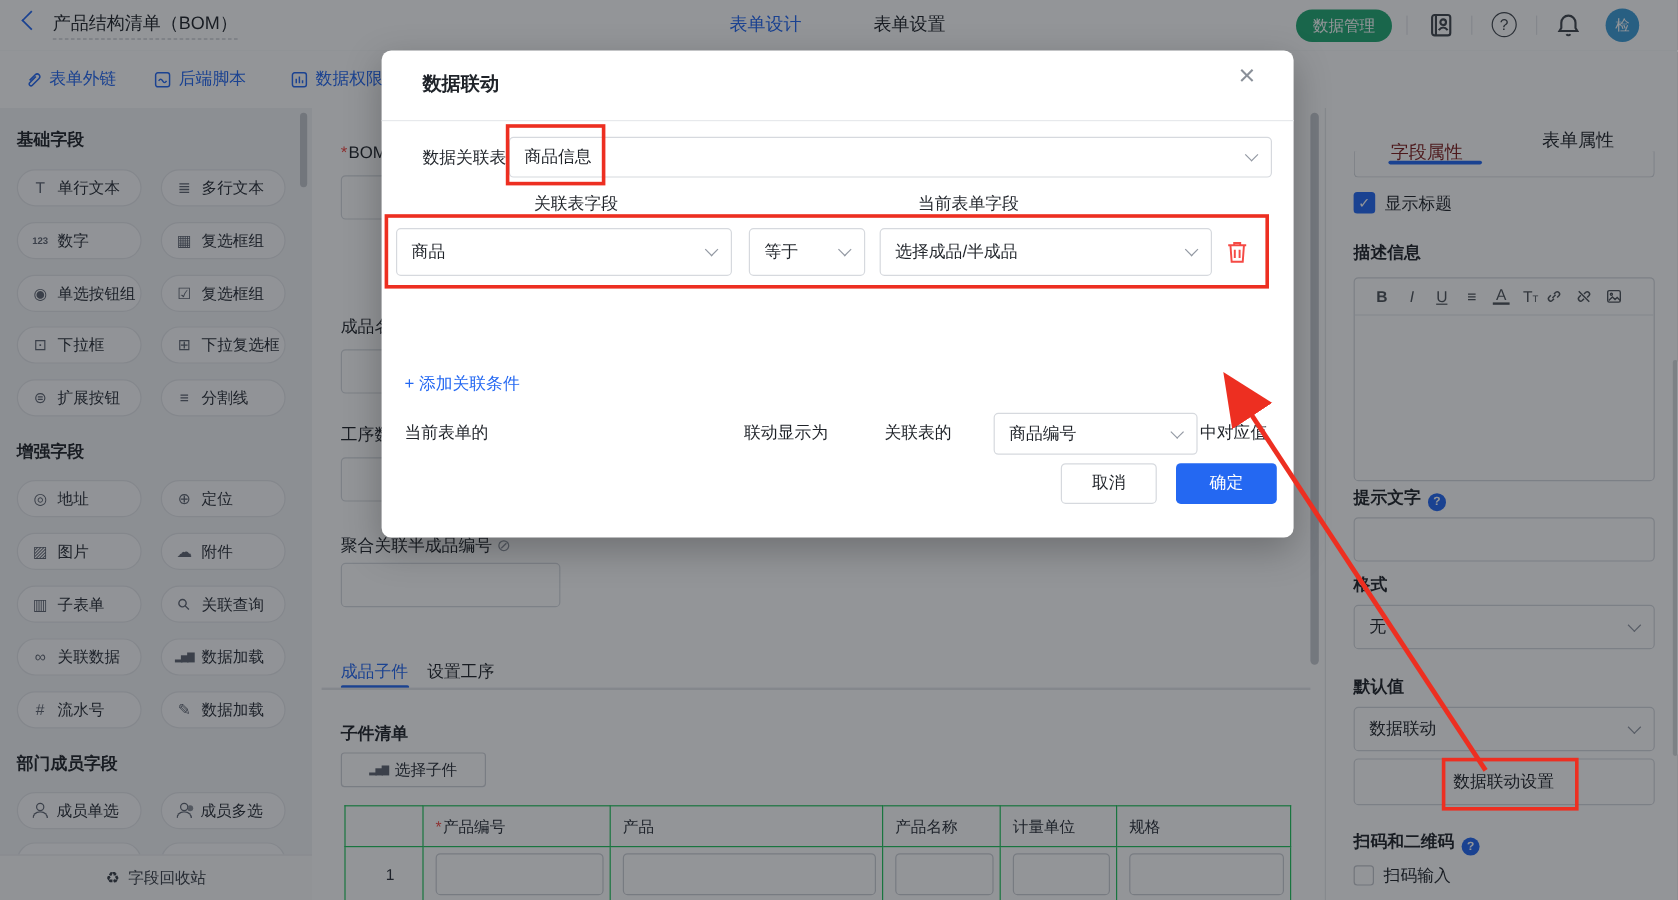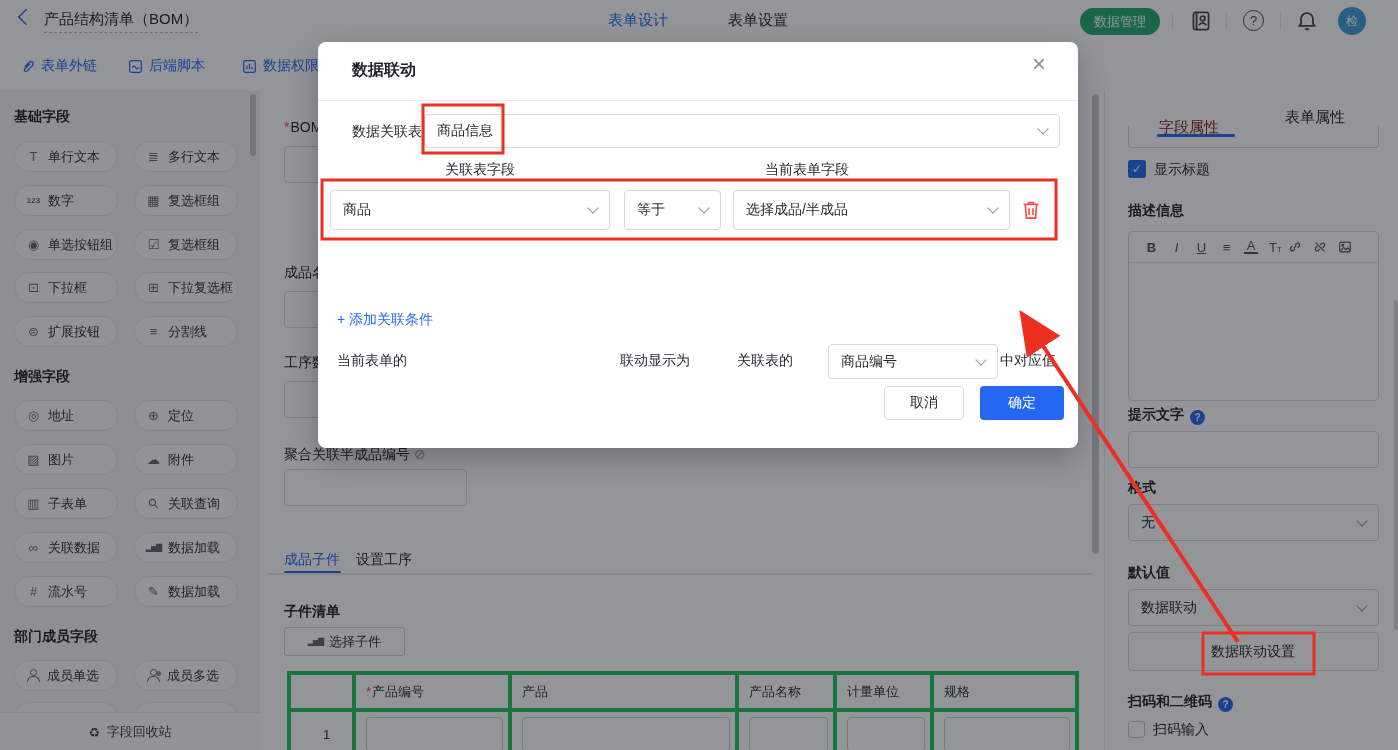--- a/index.html
+++ b/index.html
@@ -38,21 +38,21 @@
   
   #canvas{position:absolute;left:260px;top:90px;width:844px;height:660px;background:#fff;}
   .flabel{position:absolute;font-size:14px;font-weight:500;color:#1f2329;white-space:nowrap;}
   .req{color:#f54a45;margin-right:1px;}
   .inp{position:absolute;background:#fff;border:1px solid #d8dbe0;border-radius:4px;box-sizing:border-box;}
   .ctab{position:absolute;font-size:14px;white-space:nowrap;}
   .ctabline{position:absolute;background:#2468F2;height:3px;border-radius:2px;}
   .tabsep{position:absolute;background:#e4e6ea;}
   .selbtn{position:absolute;border:1px solid #d0d3d9;border-radius:3px;background:#fff;display:flex;align-items:center;justify-content:center;gap:6px;font-size:13px;color:#2a2f38;box-sizing:border-box;}
   table.grid{position:absolute;border-collapse:collapse;table-layout:fixed;}
-  table.grid td{border:4px solid #22c55e;font-size:13px;color:#2a2f38;padding:0 0 0 10px;height:33px;}
+  table.grid td{border:1px solid #22c55e;font-size:13px;color:#2a2f38;padding:0 0 0 10px;height:33px;}
   td.cellinp div{height:33px;margin:5px 5px 5px 0;border:1px solid #cdd0d6;border-radius:4px;background:#fff;}
   td.rownum{text-align:center;padding:0;color:#3a3f47;}
   .cscroll{position:absolute;left:832px;top:4px;width:7px;height:460px;border-radius:4px;background:#c7cad0;}
   
   #panel{position:absolute;left:1104px;top:90px;width:294px;height:660px;background:#fff;border-left:1px solid #e7e9ec;box-sizing:border-box;}
   .ptab{position:absolute;top:18px;font-size:15px;}
   .ptabline{position:absolute;top:44px;height:3px;background:#2468F2;border-radius:2px;}
   .plabel{position:absolute;font-size:14px;font-weight:bold;color:#1f2329;white-space:nowrap;}
   .psel{position:absolute;background:#fff;border:1px solid #d6d9de;border-radius:4px;box-sizing:border-box;display:flex;align-items:center;padding-left:12px;font-size:14px;color:#1f2329;}
   .chev{position:absolute;right:12px;top:50%;width:7px;height:7px;margin-top:-6px;border-right:1.5px solid #9399a3;border-bottom:1.5px solid #9399a3;transform:rotate(45deg);}

